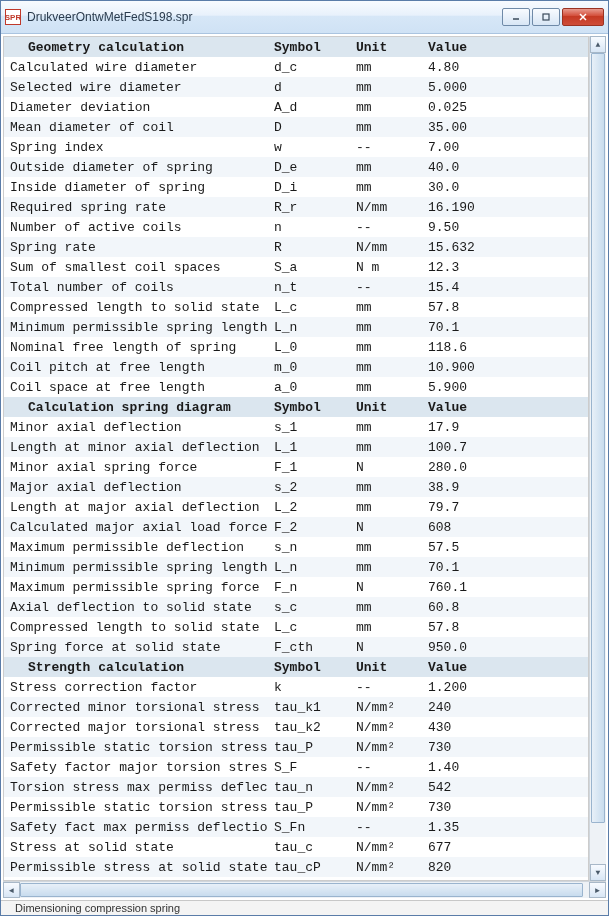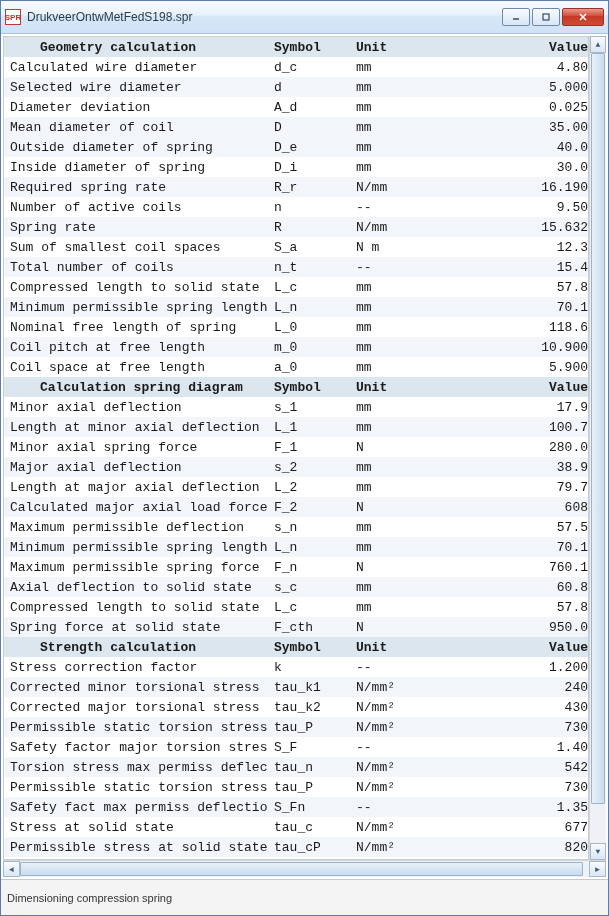--- a/index.html
+++ b/index.html
@@ -97,24 +97,24 @@
     white-space: nowrap;
     overflow: hidden;
     color: #1a1a1a;
     font-family: "Courier New", monospace;
     font-size: 13px;
   }
   tr.section td {
     background: #dbe6ef;
     font-weight: bold;
   }
-  tr.section td.sec-title { padding-left: 36px; }
+  tr.section td.sec-title { padding-left: 24px; }
   tr.row-even td { background: #f2f6fa; }
   tr.row-odd  td { background: #ffffff; }
-  td.val { text-align: right; padding-right: 0; margin-top: 16px; }
+  td.val { padding-right: 0; margin-top: 16px; }
   .vscroll {
     width: 17px;
     background: #eef2f6;
     border-left: 1px solid #d0d6dc;
     display: flex;
     flex-direction: column;
   }
   .vscroll .arrow {
     height: 17px;
     background: linear-gradient(to bottom,#f8fbff,#d8e6f5);
@@ -143,27 +143,27 @@
     font-size:8px;color:#4a5a6a;
     cursor:pointer;
   }
   .hscroll .track { flex:1; position:relative; }
   .hscroll .thumb {
     position:absolute; left:0; top:1px; bottom:1px; width:99%;
     background: linear-gradient(to bottom,#e8f0f8,#c8dcee);
     border:1px solid #9ab4ce; border-radius:1px;
   }
   .statusbar {
-    height: 36px;
+    height: 15px;
     border-top: 1px solid #c8c8c8;
     background: #f4f4f4;
     font-family: Tahoma, sans-serif;
     font-size: 11px;
     color: #333;
-    padding: 2px 6px;
+    padding: 2px 14px;
     display:flex;align-items:center;
   }
 </style>
 </head>
 <body>
 
 <div class="window">
 
   <div class="titlebar">
     <div class="app-icon">SPR</div>
@@ -222,20 +222,26 @@
                 <td>A_d</td>
                 <td>mm</td>
                 <td class="val">0.025</td>
               </tr>
               <tr class="row-even">
                 <td>Mean diameter of coil</td>
                 <td>D</td>
                 <td>mm</td>
                 <td class="val">35.00</td>
               </tr>
+              <tr class="row-odd">
+                <td>Spring index</td>
+                <td>w</td>
+                <td>--</td>
+                <td class="val">7.00</td>
+              </tr>
               <tr class="row-even">
                 <td>Outside diameter of spring</td>
                 <td>D_e</td>
                 <td>mm</td>
                 <td class="val">40.0</td>
               </tr>
               <tr class="row-odd">
                 <td>Inside diameter of spring</td>
                 <td>D_i</td>
                 <td>mm</td>

